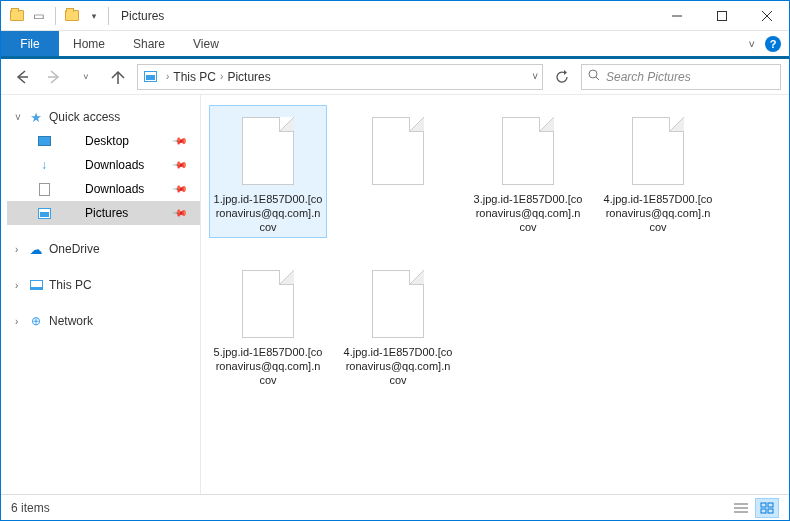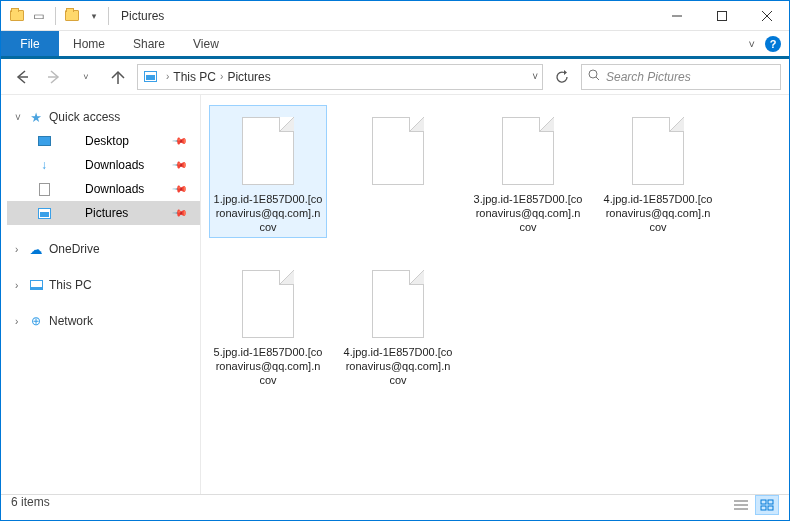--- a/index.html
+++ b/index.html
@@ -50,21 +50,21 @@
   
   .content { flex: 1; padding: 10px 8px; display: flex; flex-wrap: wrap; align-content: flex-start; gap: 20px 12px; overflow: auto; }
   .file-item { width: 118px; display: flex; flex-direction: column; align-items: center; text-align: center; font-size: 11px; color: #222; padding: 4px; }
   .file-item.selected { border: 1px solid #99d1ff; background: #e5f3ff; padding: 3px; }
   .file-icon { width: 64px; height: 80px; position: relative; }
   .file-icon .page { width: 52px; height: 68px; background: #fff; border: 1px solid #ccc; position: absolute; top: 8px; left: 6px; }
   .file-icon .page::before { content: ""; position: absolute; top: -1px; right: -1px; width: 14px; height: 14px; background: linear-gradient(135deg, #fff 0%, #fff 48%, #ccc 50%, #eee 52%, #eee 100%); border-left: 1px solid #ccc; border-bottom: 1px solid #ccc; }
   .file-name { margin-top: 4px; word-break: break-all; line-height: 1.25; }
 
   
-  .statusbar { height: 26px; border-top: 1px solid #ddd; display: flex; align-items: flex-start; padding: 0 10px; font-size: 12px; color: #444; }
+  .statusbar { height: 26px; border-top: 1px solid #ddd; display: flex; align-items: center; padding: 8px 10px; font-size: 12px; color: #444; }
   .statusbar .view-btns { margin-left: auto; display: flex; gap: 2px; }
   .view-btn { width: 24px; height: 20px; display: inline-flex; align-items: center; justify-content: center; border: 1px solid transparent; }
   .view-btn.active { background: #cce8ff; border-color: #99d1ff; }
 
   .folder-icon { width:14px; height:11px; background:#ffd86b; border:1px solid #d9a43b; border-radius:1px; position:relative; display:inline-block; }
   .folder-icon::before { content:""; position:absolute; top:-3px; left:0; width:6px; height:3px; background:#ffd86b; border:1px solid #d9a43b; border-bottom:none; }
   .star-icon { color:#4aa3df; font-size:13px; }
   .desktop-ic { width:13px; height:10px; background:#3aa0e8; display:inline-block; border:1px solid #2a7cb3;}
   .down-ic { color:#3aa0e8; font-size:12px; font-weight:bold; }
   .doc-ic { width:11px; height:13px; background:#fff; border:1px solid #999; display:inline-block; }

